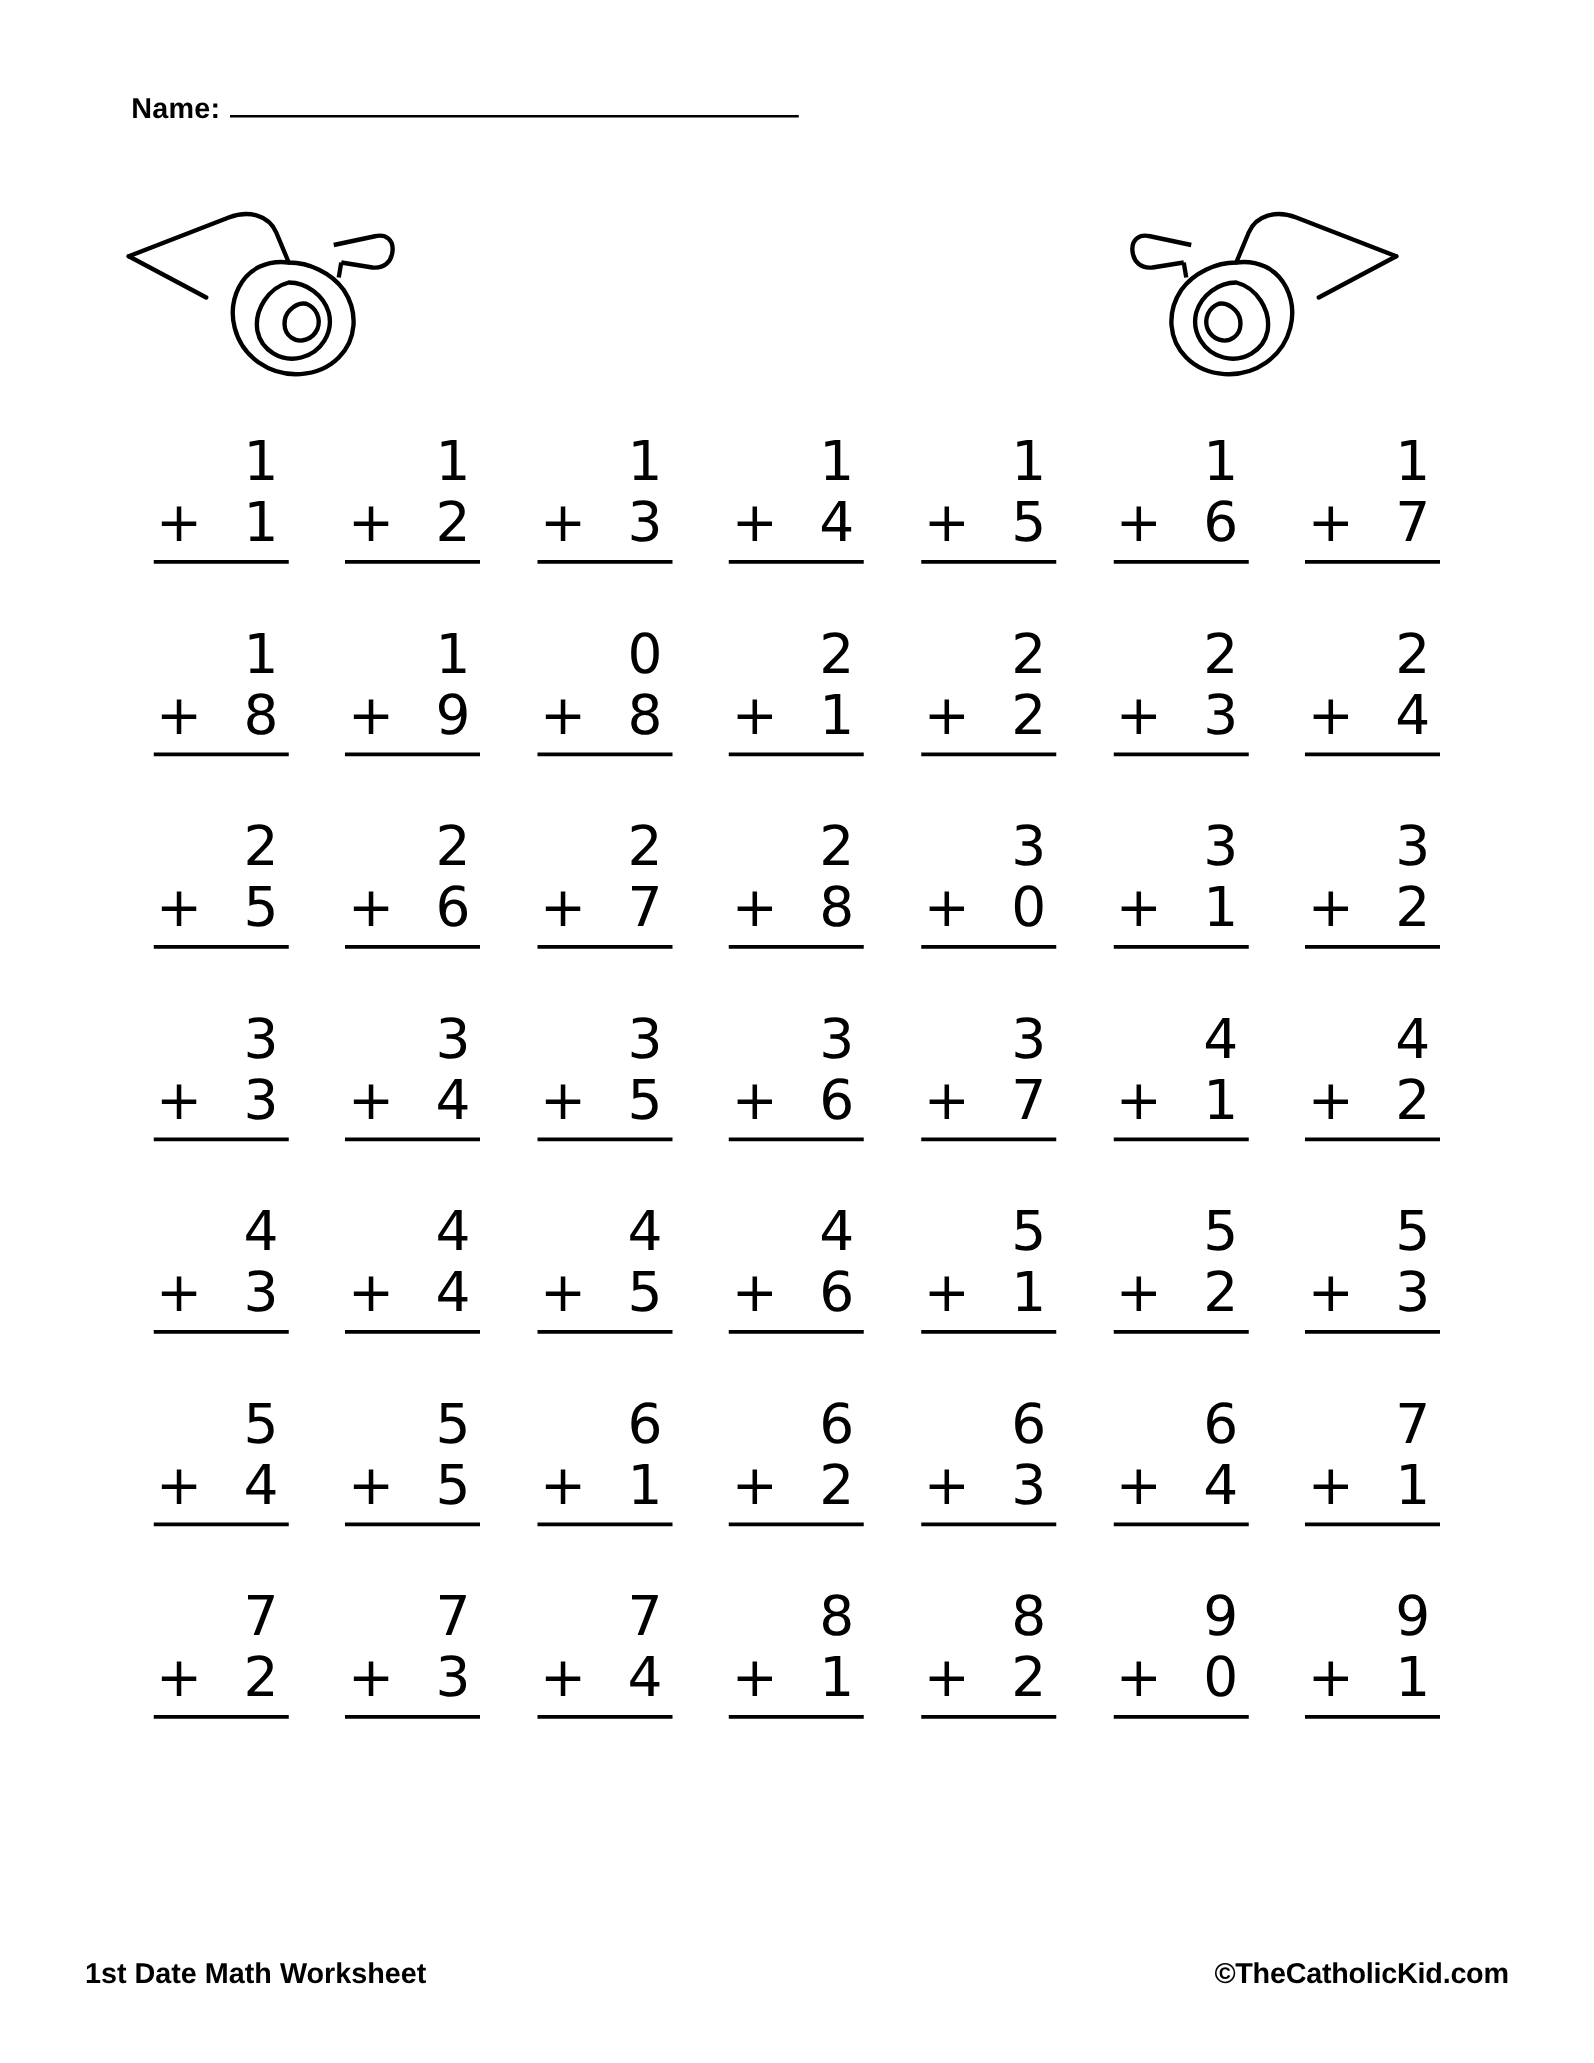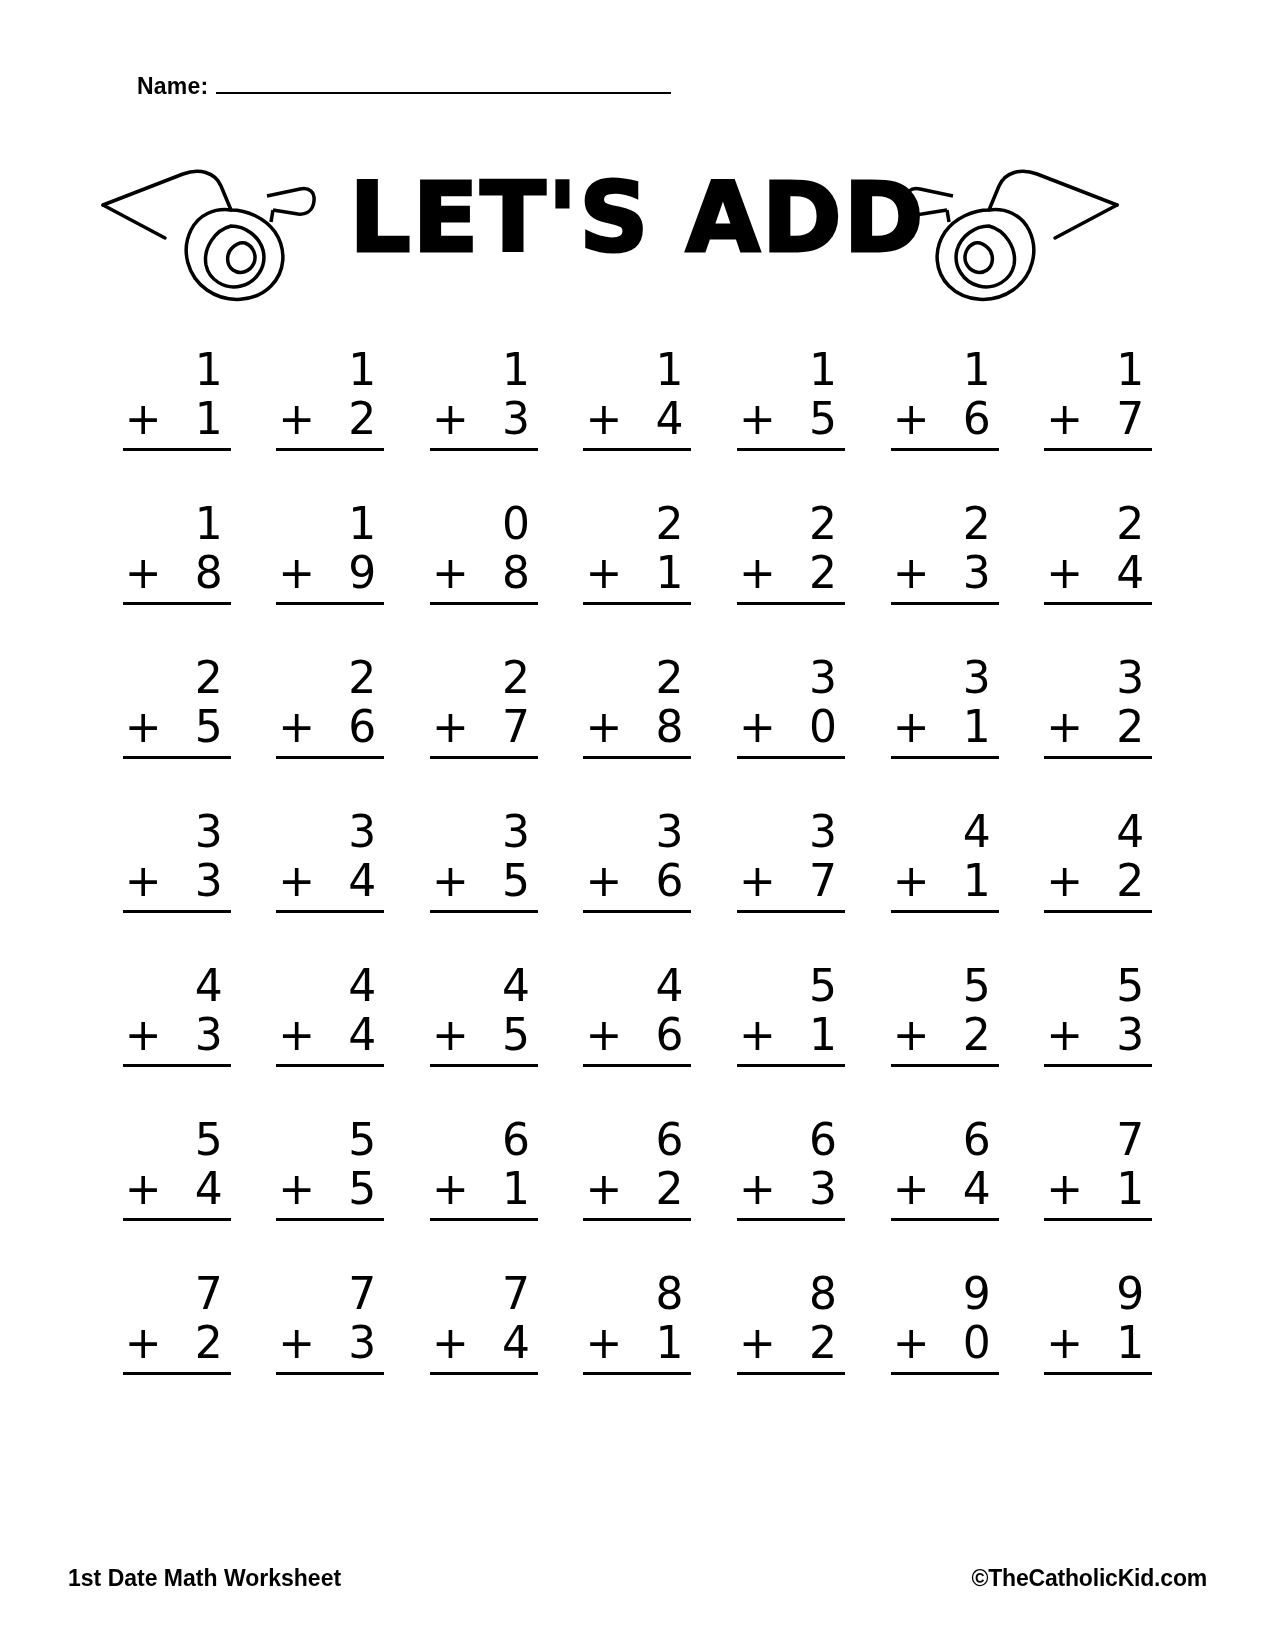--- a/index.html
+++ b/index.html
@@ -34,21 +34,21 @@
     display: flex;
     align-items: flex-start;
   }
   .field {
     display: flex;
     align-items: baseline;
     font-weight: bold;
     font-size: 23px;
     letter-spacing: 0.2px;
   }
-  .field-name { white-space: nowrap; margin-left: 32px; }
+  .field-name { white-space: nowrap; }
   .field-line {
     display: inline-block;
     margin-left: 8px;
     border-bottom: 2px solid #000;
     height: 20px;
   }
   .field-name-line { width: 455px; }
   .field-date-line { width: 280px; }
   .field-date { margin-left: 110px; }
 
@@ -148,21 +148,20 @@
         <path d="M8 45 L88 14 C104 8 120 12 126 26 L136 50" stroke-linecap="round" stroke-linejoin="round"></path>
         <path d="M8 45 L70 78" stroke-linecap="round"></path>
         <path d="M136 50 C152 50 170 58 180 72 C192 90 190 112 176 126 C160 142 132 144 112 130 C92 116 86 90 96 70 C104 54 120 48 136 50 Z" stroke-linejoin="round"></path>
         <path d="M136 66 C150 66 164 76 168 90 C172 106 162 122 146 126 C130 130 114 120 111 105 C108 88 120 70 136 66 Z"></path>
         <path d="M150 83 C158 86 162 95 159 103 C155 112 145 115 138 110 C131 105 131 94 137 88 C140 85 145 82 150 83 Z"></path>
         <path d="M172 36 L205 29 C214 27 220 32 219 41 C218 50 212 55 203 54 L178 50" stroke-linejoin="round"></path>
         <path d="M178 50 L176 62"></path>
       </svg>
     </span>
 
-    <div class="title-text">LET'S ADD</div>
 
     <span class="horn horn-right">
       <svg width="230" height="160" viewBox="0 0 230 160" fill="none" stroke="#000" stroke-width="3.5">
         <g transform="translate(230,0) scale(-1,1)">
           <path d="M8 45 L88 14 C104 8 120 12 126 26 L136 50" stroke-linecap="round" stroke-linejoin="round"></path>
           <path d="M8 45 L70 78" stroke-linecap="round"></path>
           <path d="M136 50 C152 50 170 58 180 72 C192 90 190 112 176 126 C160 142 132 144 112 130 C92 116 86 90 96 70 C104 54 120 48 136 50 Z" stroke-linejoin="round"></path>
           <path d="M136 66 C150 66 164 76 168 90 C172 106 162 122 146 126 C130 130 114 120 111 105 C108 88 120 70 136 66 Z"></path>
           <path d="M150 83 C158 86 162 95 159 103 C155 112 145 115 138 110 C131 105 131 94 137 88 C140 85 145 82 150 83 Z"></path>
           <path d="M172 36 L205 29 C214 27 220 32 219 41 C218 50 212 55 203 54 L178 50" stroke-linejoin="round"></path>

